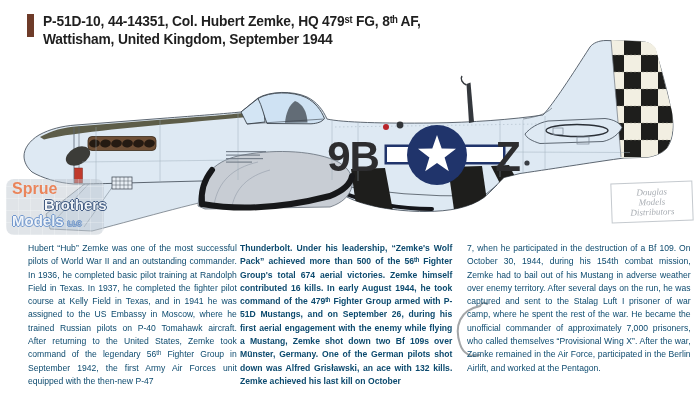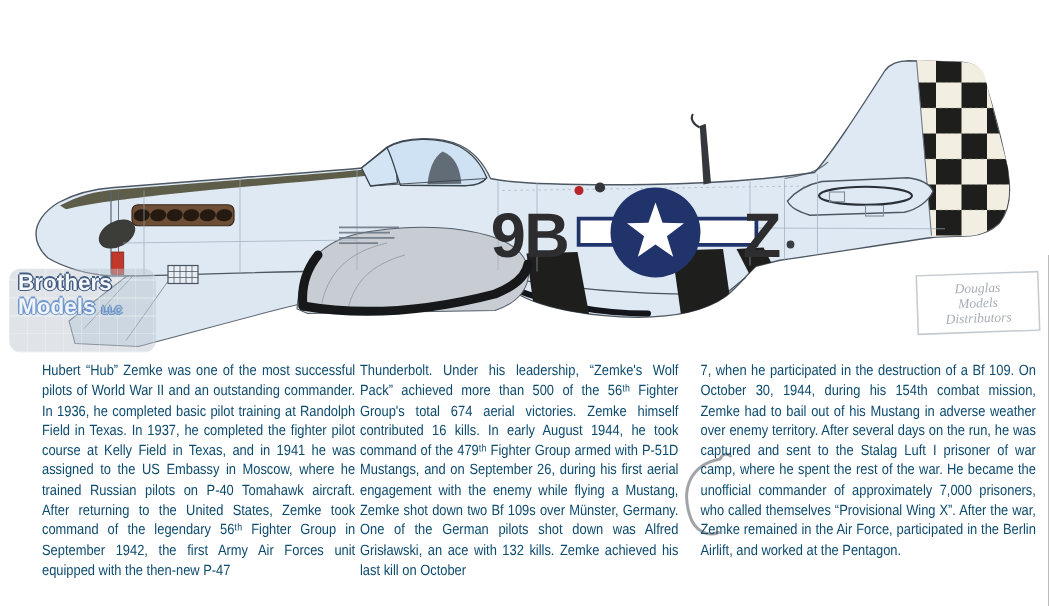--- a/index.html
+++ b/index.html
@@ -15,44 +15,51 @@
   .code{font-family:"Liberation Sans",sans-serif;font-weight:700;}
   
   #wm-sprue{position:absolute;left:6px;top:179px;width:98px;height:56px;border-radius:8px;
     background:rgba(188,196,205,0.55);
     background-image:repeating-linear-gradient(90deg,rgba(255,255,255,0.25) 0 1px,transparent 1px 12px),
                      repeating-linear-gradient(0deg,rgba(255,255,255,0.25) 0 1px,transparent 1px 12px);
     padding:2px 0 0 6px;box-sizing:border-box;opacity:0.85;}
   #wm-sprue .l1{font-weight:700;font-size:16px;line-height:16px;color:rgba(228,96,42,0.9);
     text-shadow:0 0 1px rgba(255,255,255,0.6);}
   #wm-sprue .l2{font-weight:700;font-size:15px;line-height:16px;color:#f4f7fa;
-    text-shadow:1px 0 0 #24406d,-1px 0 0 #24406d,0 1px 0 #24406d,0 -1px 0 #24406d;}
+    text-shadow:1px 0 0 #24406d,-1px 0 0 #24406d,0 1px 0 #24406d,0 -1px 0 #24406d;margin-left:32px;}
   #wm-sprue .l3{font-weight:700;font-size:15px;line-height:16px;color:#eef3f8;
     text-shadow:1px 0 0 #5b87c5,-1px 0 0 #5b87c5,0 1px 0 #5b87c5,0 -1px 0 #5b87c5;}
   #wm-sprue .llc{font-size:7px;color:#9fb4cc;font-weight:700;}
   
   #wm-stamp{position:absolute;left:611px;top:182px;width:80px;height:38px;
     border:1px solid rgba(125,135,146,0.45);transform:rotate(-2deg);
     display:flex;flex-direction:column;justify-content:center;align-items:center;
     font-family:"Liberation Serif",serif;font-style:italic;font-size:9px;line-height:10px;
     color:rgba(95,104,114,0.55);}
   #squiggle{position:absolute;left:452px;top:300px;}
   
   .col{position:absolute;top:241px;height:160px;color:#0c4a6e;}
   .col-inner{transform:scaleX(0.87);transform-origin:left top;font-size:9.9px;line-height:13.3px;
     text-align:justify;letter-spacing:0px;}
   #col1{left:28px;width:209px;}  #col1 .col-inner{width:240px;}
-  #col2{left:240px;width:212px;} #col2 .col-inner{width:244px;}
+  #col2{left:240px;width:212px;font-weight:bold;} #col2 .col-inner{width:244px;}
   #col3{left:467px;width:224px;} #col3 .col-inner{width:257px;}
 </style>
 </head>
 <body>
 
 <div id="page">
 
+  <div id="header">
+    <span id="bullet"></span>
+    <div id="title">
+      <div>P-51D-10, 44-14351, Col. Hubert Zemke, HQ 479ˢᵗ FG, 8ᵗʰ AF,</div>
+      <div>Wattisham, United Kingdom, September 1944</div>
+    </div>
+  </div>
 
   <svg id="acsvg" width="699" height="238" viewBox="0 0 699 238">
     <defs>
       <path id="fus" d="M24 156 C24 149 29 141 39 135 C50 129 62 126 76 125 L160 118.5 C200 115.5 226 113.5 241 112 L258 98 C270 91 293 90.5 307 97 C317 102 323 110 327 119 C342 122.5 385 123.5 432 123 C472 122.5 512 119.5 543 115 C554 103 572 75 590 47 C593 43 599 40.5 606 40.5 L641 41.5 C648 42 653 45 655 49 C661 68 668 93 672 115 C674.5 130 672 142 666 149 C661.5 153.5 654 156.5 647 157.3 L624 158 C598 161.5 558 168 520 173.5 L504 177.5 C498 183 492.5 190.5 484 197.5 C470 207.5 450 211.5 425 211.5 C396 211.5 364 206 347 197 C339.5 192 334.5 187 331 182.5 L290 179.5 C235 180 175 181.5 120 183.2 C100 183.7 85 184 74 184 C58 183 42 178 32 172 C26.5 167 24 161.5 24 156 Z"></path>
       <clipPath id="fusclip">
           <use href="#fus"></use>
         </clipPath>
       <clipPath id="finclip">
         <path d="M611 40 L643 41.5 C650 42 654 45 656 49 L672 112 C674 128 672 140 667 148 C662 153 654 156.5 647 157.2 L621 157.8 Z"></path>
       </clipPath>
@@ -195,20 +202,21 @@
       </g>
     </g>
 
     <g>
       <polygon points="466.5,84 470.5,82.5 474,122 469,123" fill="#34383d"></polygon>
       <path d="M466.5 85 C462 83 460 79 462 76" stroke="#34383d" stroke-width="1.4" fill="none"></path>
     </g>
   </svg>
 
   <div id="wm-sprue">
+    <div class="l1">Sprue</div>
     <div class="l2">Brothers</div>
     <div class="l3">
       <span>Models</span>
       <span class="llc">LLC</span>
     </div>
   </div>
 
   <div id="wm-stamp">
     <div>Douglas</div>
     <div>Models</div>

